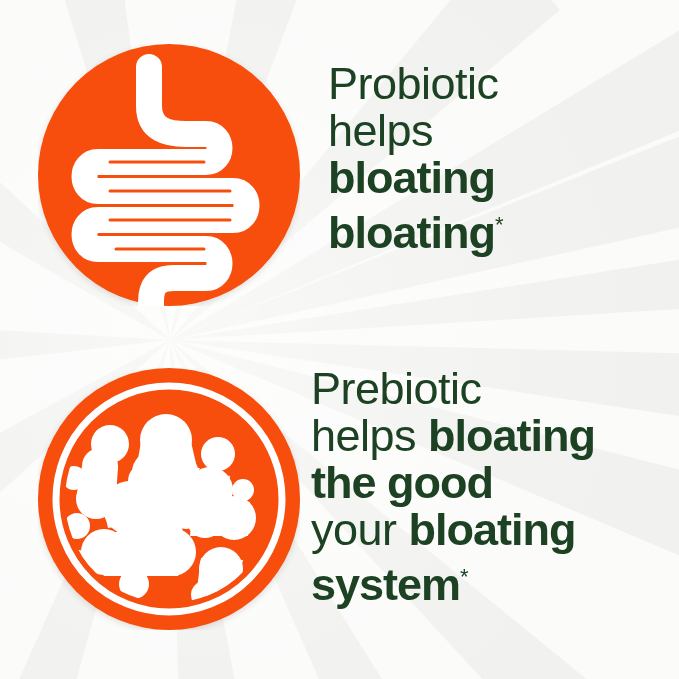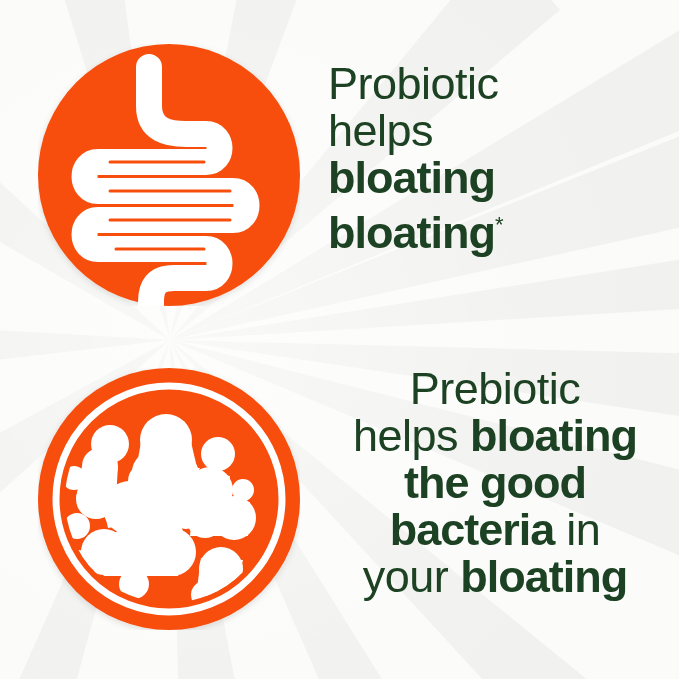--- a/index.html
+++ b/index.html
@@ -52,26 +52,25 @@
     letter-spacing: -0.5px;
   }
   #text-block-probiotic {
     left: 328px;
     top: 60px;
     width: 336px;
     font-size: 45px;
     line-height: 47px;
   }
   #text-block-prebiotic {
-    left: 324px;
+    left: 311px;
     top: 365px;
     width: 342px;
     font-size: 45px;
     line-height: 47px;
-    text-align: center;
   }
   .reg { font-weight: 400; }
   .bold { font-weight: 700; letter-spacing: -1px; }
   .asterisk {
     font-size: 22px;
     vertical-align: super;
     font-weight: 400;
     letter-spacing: 0;
   }
   .line { display: block; white-space: nowrap; }
@@ -223,20 +222,20 @@
     <span class="line">
       <span class="reg">Prebiotic</span>
     </span>
     <span class="line">
       <span class="reg">helps </span><span class="bold">bloating</span>
     </span>
     <span class="line">
       <span class="bold">the good</span>
     </span>
     <span class="line">
-      <span class="bold">bacteria</span><span class="reg"> in</span>
-    </span>
-    <span class="line">
       <span class="reg">your </span><span class="bold">bloating</span>
     </span>
+    <span class="line">
+      <span class="bold">system</span><span class="asterisk">*</span>
+    </span>
   </div>
 
 </div>
 
 </body></html>

